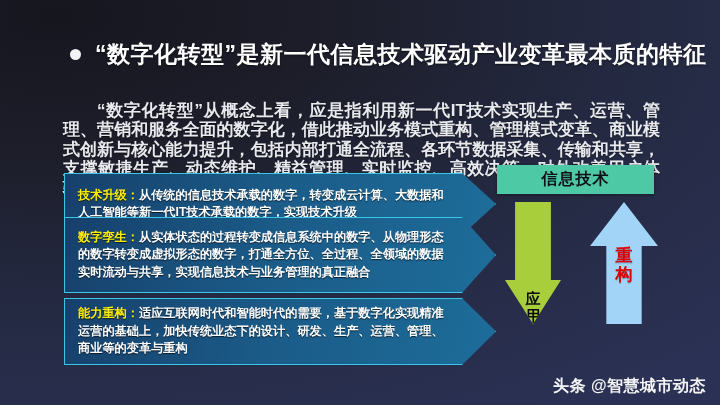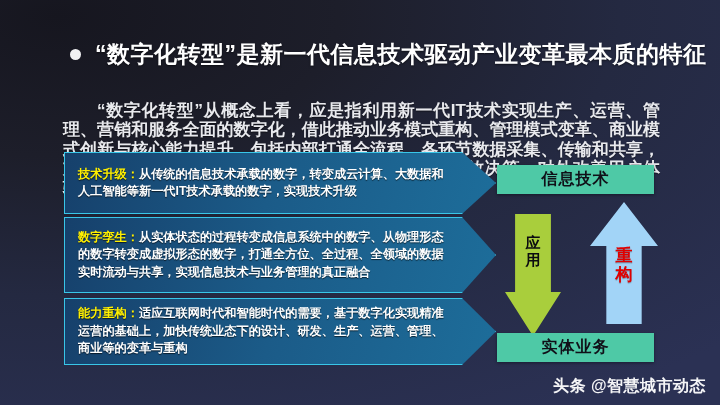--- a/index.html
+++ b/index.html
@@ -43,40 +43,40 @@
     -webkit-clip-path:polygon(0 0, calc(100% - 34px) 0, 100% 50%, calc(100% - 34px) 100%, 0 100%);
     clip-path:polygon(0 0, calc(100% - 34px) 0, 100% 50%, calc(100% - 34px) 100%, 0 100%);
     display:flex;align-items:center;
   }
   .panel-inner{
     padding:5px 46px 5px 13px;
     font-size:12.2px;line-height:17.4px;font-weight:bold;color:#ffffff;
     text-shadow:0 1px 1px rgba(0,0,0,.65);
   }
   .panel-key{color:#fff000;}
-  #panel-1{top:152px;height:62px;}
+  #panel-1{top:173px;height:62px;}
   #panel-2{top:217px;height:76px;}
   #panel-3{top:298px;height:67px;}
   
   .endbox{
     position:absolute;left:497px;width:157px;height:29px;
     background:#4ec9a6;
     display:flex;align-items:center;justify-content:center;
     color:#101018;font-size:16px;font-weight:bold;letter-spacing:1px;
     box-shadow:0 1px 3px rgba(0,0,0,.4);
   }
   #box-top{top:165px;}
   #box-bottom{top:333px;}
   
   #arrow-down{
-    position:absolute;left:505px;top:214px;width:56px;height:122px;
+    position:absolute;left:505px;top:202px;width:56px;height:122px;
     background:#a9ce3c;
     -webkit-clip-path:polygon(18% 0, 82% 0, 82% 64%, 100% 64%, 50% 100%, 0 64%, 18% 64%);
     clip-path:polygon(18% 0, 82% 0, 82% 64%, 100% 64%, 50% 100%, 0 64%, 18% 64%);
-    display:flex;align-items:flex-start;justify-content:center;
+    display:flex;align-items:flex-end;justify-content:center;
   }
   #arrow-down .arrow-label{
     margin-top:20px;color:#0c0c10;font-size:15px;font-weight:bold;
     line-height:17px;width:16px;text-align:center;word-break:break-all;
   }
   #arrow-up{
     position:absolute;left:590px;top:202px;width:68px;height:122px;
     background:#a2d4f7;
     -webkit-clip-path:polygon(50% 0, 100% 36%, 76% 36%, 76% 100%, 24% 100%, 24% 36%, 0 36%);
     clip-path:polygon(50% 0, 100% 36%, 76% 36%, 76% 100%, 24% 100%, 24% 36%, 0 36%);
@@ -130,20 +130,19 @@
   <div class="endbox" id="box-top">信息技术</div>
 
   <div id="arrow-down">
     <span class="arrow-label">应用</span>
   </div>
 
   <div id="arrow-up">
     <span class="arrow-label">重构</span>
   </div>
 
-  <div class="endbox" id="box-bottom">实体业务</div>
 
   <div id="footer">
     <span id="footer-brand">头条</span>
     <span id="footer-handle">@智慧城市动态</span>
   </div>
 
 </div>
 
 </body></html>

